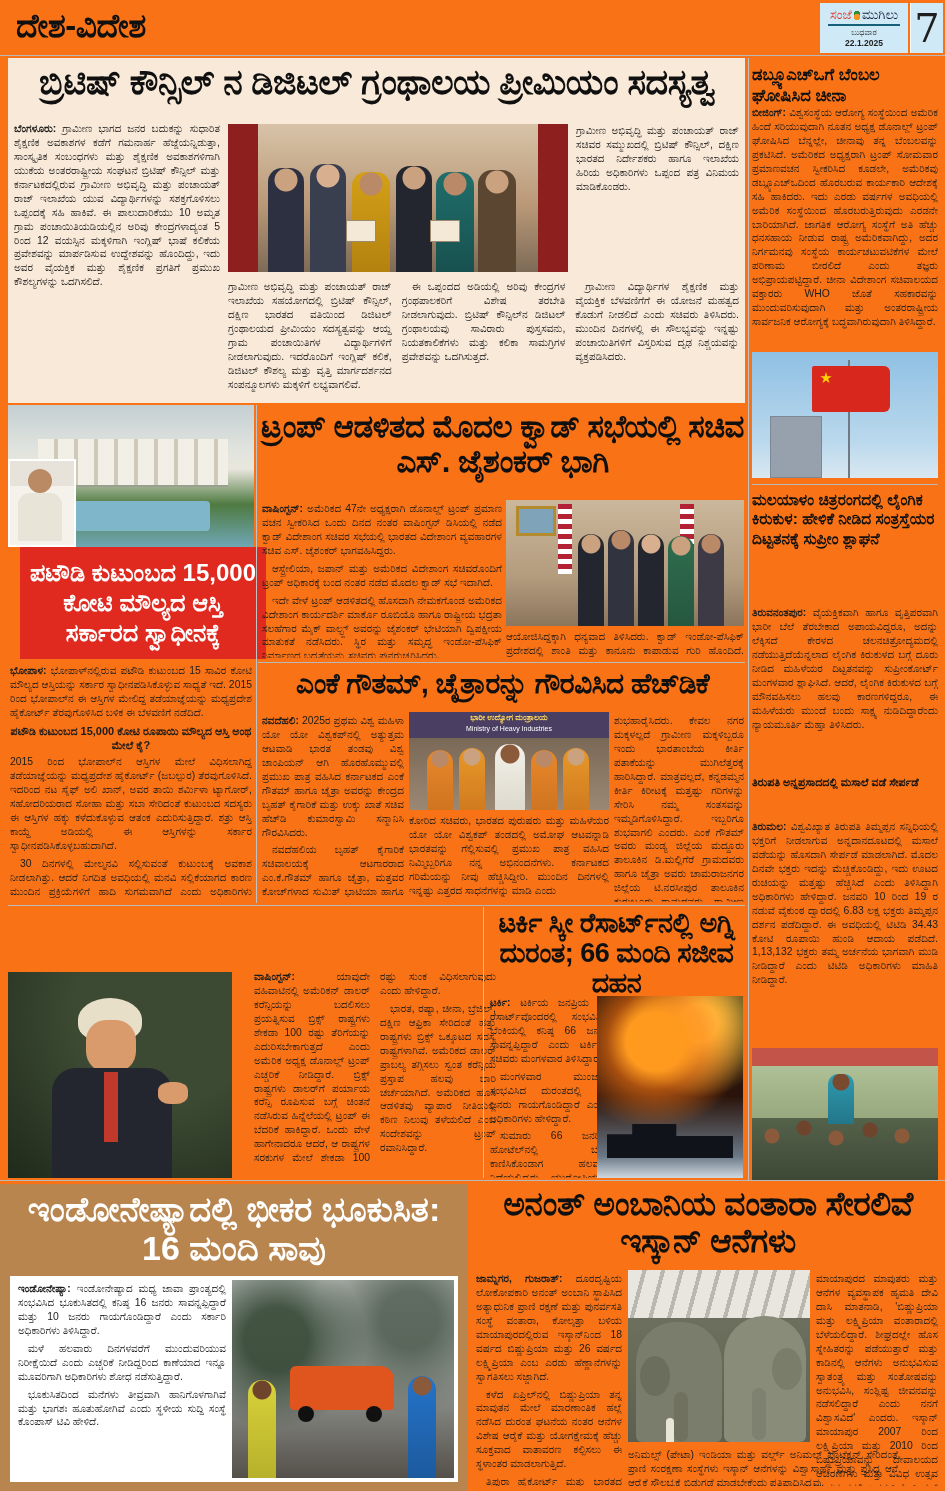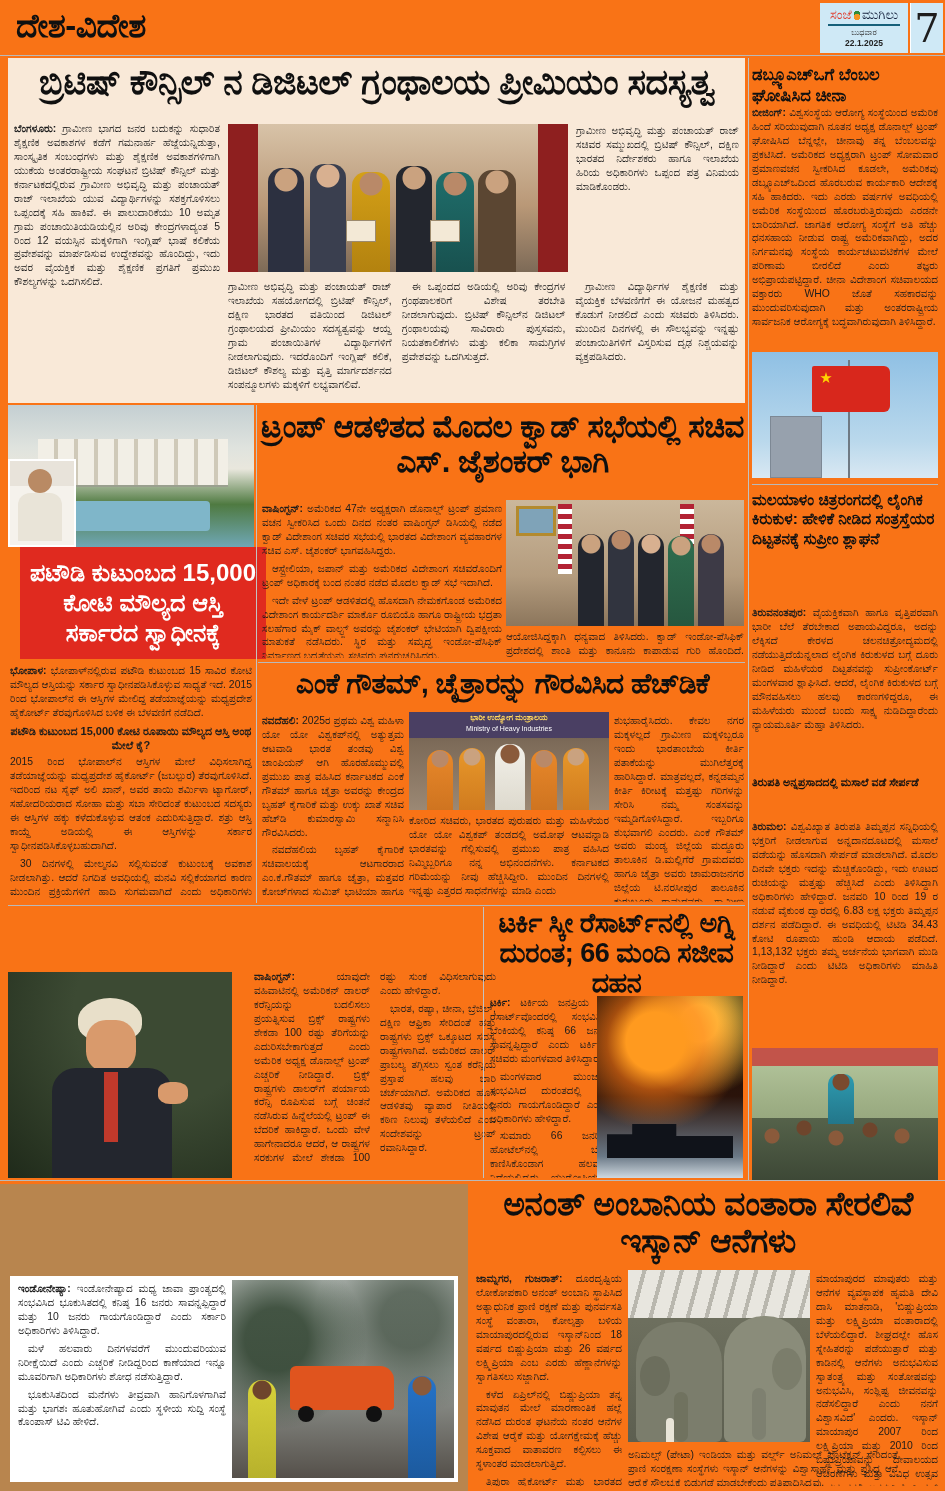--- a/index.html
+++ b/index.html
@@ -195,20 +195,21 @@
   <div class="photo" style="left:597px;top:996px;width:146px;height:182px;background:
       radial-gradient(circle at 40% 25%,#ff9a1f 0 18%,rgba(255,120,20,0.6) 30%,transparent 55%),
       radial-gradient(circle at 70% 15%,#ffd04a 0 10%,transparent 40%),
       linear-gradient(180deg,#1a0d05 0%,#2a130a 55%,#6a7886 88%,#cfd8df 100%);">
     <div class="abs" style="left:10px;bottom:20px;width:126px;height:34px;background:#10131a;clip-path:polygon(0 100%,0 30%,20% 30%,20% 0,55% 0,55% 35%,100% 35%,100% 100%);"></div>
   </div>
 
   <div class="abs rule-h" style="left:0;top:1180px;width:945px;"></div>
 
   <div class="abs" style="left:0;top:1184px;width:468px;height:307px;background:#b8854e;">
+    <div class="whitebold" style="position:absolute;left:6px;top:6px;width:456px;font-size:34px;line-height:1.15;text-align:center;">ಇಂಡೋನೇಷ್ಯಾದಲ್ಲಿ ಭೀಕರ ಭೂಕುಸಿತ: 16 ಮಂದಿ ಸಾವು</div>
     <div class="abs" style="left:10px;top:92px;width:448px;height:206px;background:#fff;">
       <div class="clip" style="position:absolute;left:8px;top:6px;width:208px;height:194px;">
         <p class="bp noind"><span class="dateline">ಇಂಡೋನೇಷ್ಯಾ:</span> <span>ಇಂಡೋನೇಷ್ಯಾದ ಮಧ್ಯ ಜಾವಾ ಪ್ರಾಂತ್ಯದಲ್ಲಿ ಸಂಭವಿಸಿದ ಭೂಕುಸಿತದಲ್ಲಿ ಕನಿಷ್ಠ 16 ಜನರು ಸಾವನ್ನಪ್ಪಿದ್ದಾರೆ ಮತ್ತು 10 ಜನರು ಗಾಯಗೊಂಡಿದ್ದಾರೆ ಎಂದು ಸರ್ಕಾರಿ ಅಧಿಕಾರಿಗಳು ತಿಳಿಸಿದ್ದಾರೆ.</span></p>
         <p class="bp">ಮಳೆ ಹಲವಾರು ದಿನಗಳವರೆಗೆ ಮುಂದುವರಿಯುವ ನಿರೀಕ್ಷೆಯಿದೆ ಎಂದು ಎಚ್ಚರಿಕೆ ನೀಡಿದ್ದರಿಂದ ಕಾಣೆಯಾದ ಇನ್ನೂ ಮೂವರಿಗಾಗಿ ಅಧಿಕಾರಿಗಳು ಶೋಧ ನಡೆಸುತ್ತಿದ್ದಾರೆ.</p>
         <p class="bp">ಭೂಕುಸಿತದಿಂದ ಮನೆಗಳು ತೀವ್ರವಾಗಿ ಹಾನಿಗೊಳಗಾಗಿವೆ ಮತ್ತು ಭಾಗಶಃ ಹೂತುಹೋಗಿವೆ ಎಂದು ಸ್ಥಳೀಯ ಸುದ್ದಿ ಸಂಸ್ಥೆ ಕೊಂಪಾಸ್ ಟಿವಿ ಹೇಳಿದೆ.</p>
 
       </div>
       <div class="photo" style="left:222px;top:4px;width:222px;height:198px;background:
           radial-gradient(circle at 20% 30%,rgba(40,60,40,0.8) 0 14%,transparent 40%),
           radial-gradient(circle at 80% 20%,rgba(60,75,60,0.7) 0 12%,transparent 40%),

